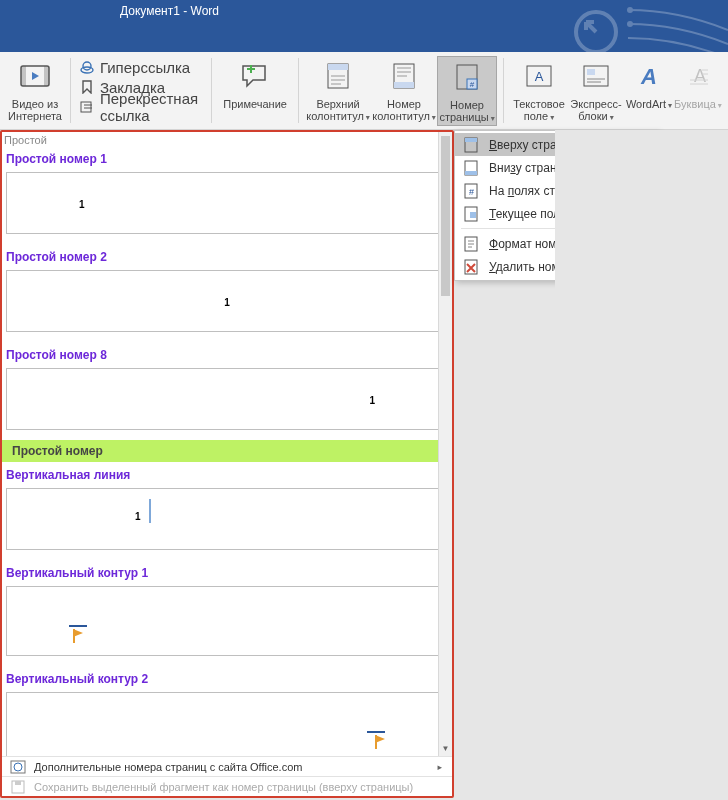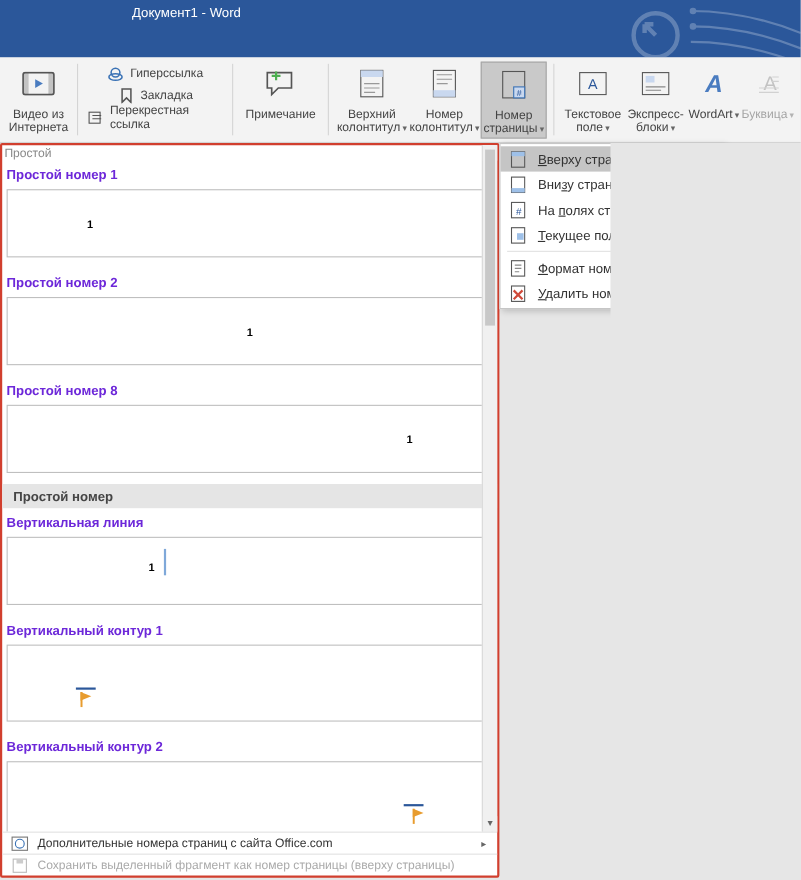--- a/index.html
+++ b/index.html
@@ -70,23 +70,22 @@
   .big-btn .label { line-height: 12px; margin-top: 6px; }
   .big-btn .dd::after {
     content: "\25BE";
     font-size: 8px;
     margin-left: 2px;
     color: #666;
   }
   .small-list { display:flex; flex-direction:column; gap:2px; padding-top:2px; }
   .small-row {
     display:flex; align-items:center; gap:5px;
-    font-size:11px; color:#444; height:18px;
+    font-size:15px; color:#444; height:18px;
     padding:0 2px;
-    justify-content:center;
   }
   .small-row svg { flex:0 0 auto; }
   .lower-label {
     position:absolute;
     bottom:0; left:0; right:0;
     font-size:11px;
     color:#777;
     text-align:center;
   }
   
@@ -96,21 +95,21 @@
     width: 454px;
     height: 668px;
     background: #fff;
     border: 2px solid #d13f2e;
     border-radius: 2px;
     display:flex;
     flex-direction:column;
   }
   .gallery { flex:1; overflow:hidden; }
   .gallery .section-title {
-    background:#e5e5e5;
+    background:#bef264;
     font-weight:600;
     color:#454545;
     font-size:12px;
     padding:4px 10px;
   }
   .gallery .item-label {
     font-weight:600;
     color:#6d28d9;
     font-size:12px;
     padding:6px 4px 4px 4px;

